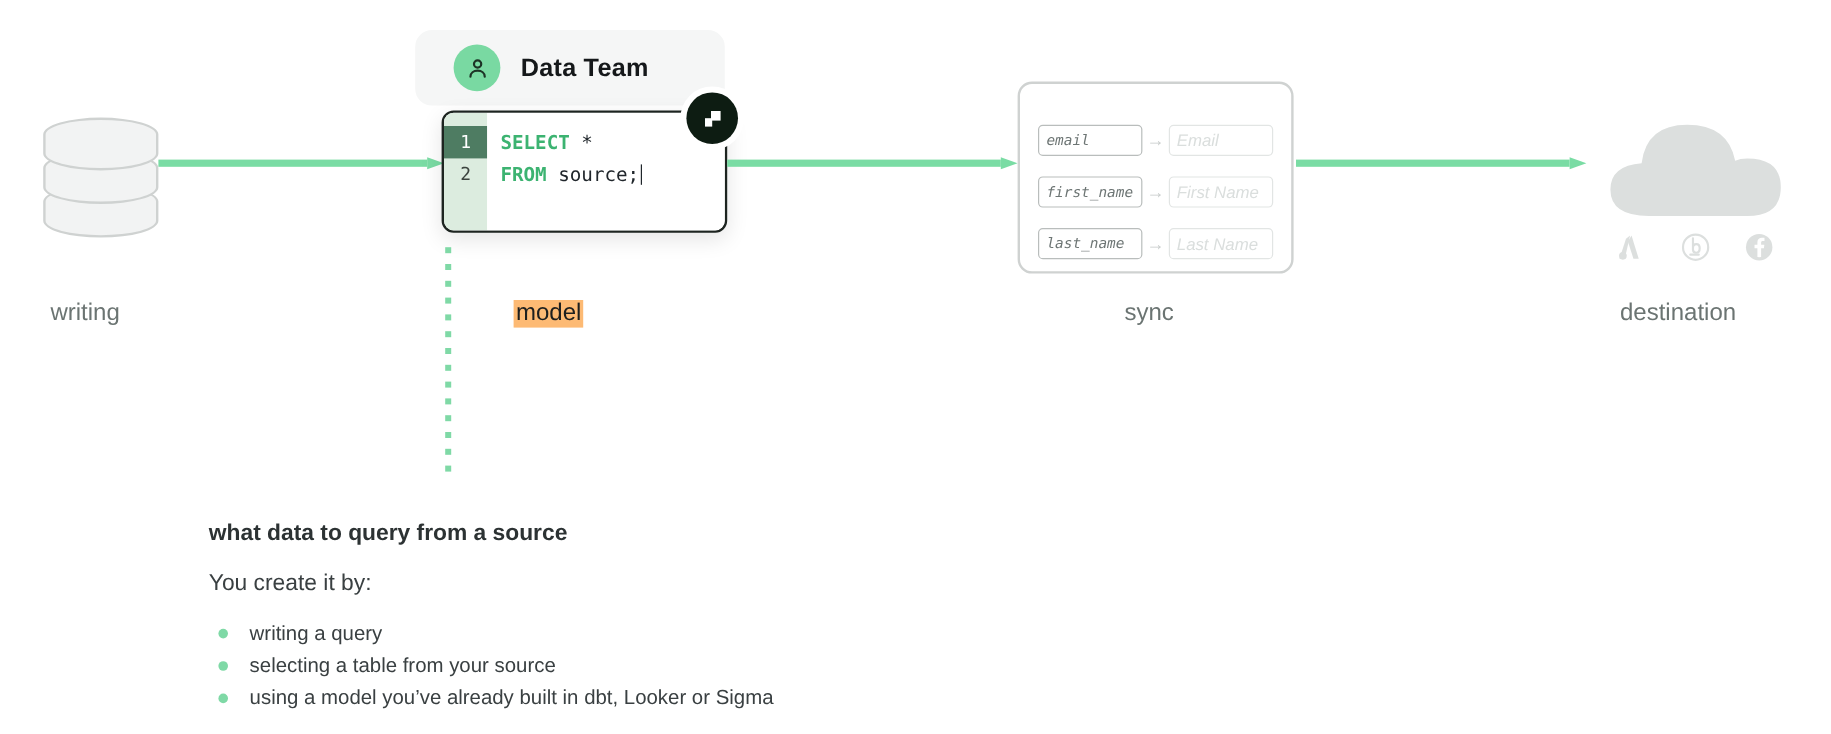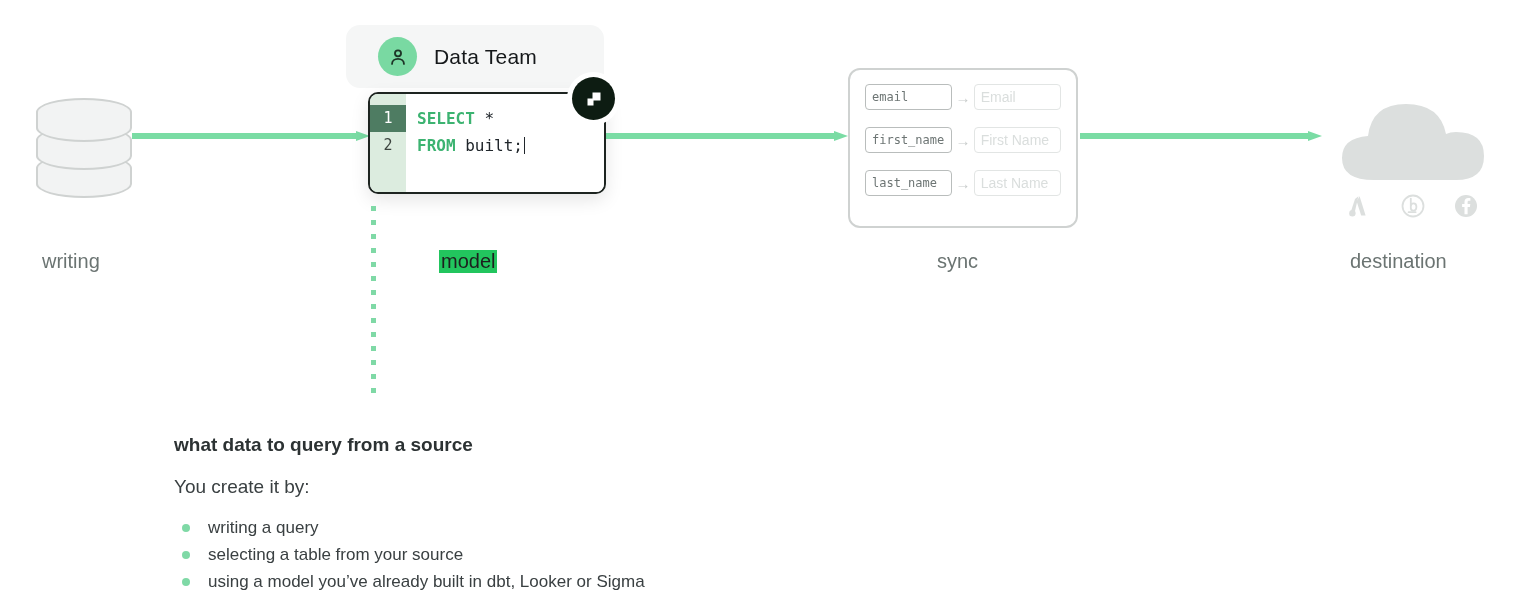--- a/index.html
+++ b/index.html
@@ -26,21 +26,21 @@
   .db-l3 { top: 56px; }
 
   
   .caption {
     position: absolute;
     font-size: 20px; color: #6b7472;
     font-family: "Liberation Sans", sans-serif;
     white-space: nowrap;
   }
   #caption-source { left: 42px; top: 250px; }
-  #caption-model  { left: 439px; top: 250px; background: #22c55e; padding: 0 2px; color: #1d1f1e; }
+  #caption-model  { left: 428px; top: 250px; background: #fdba74; padding: 0 2px; color: #1d1f1e; }
   #caption-sync   { left: 937px; top: 250px; }
   #caption-dest   { left: 1350px; top: 250px; }
 
   
   .arrow { position: absolute; height: 10px; }
   .arrow .shaft {
     position: absolute; left: 0; top: 2px; height: 6px;
     background: #7adca4;
   }
   .arrow .head {
@@ -64,21 +64,21 @@
     left: 346px; top: 25px; width: 258px; height: 63px;
     background: #f5f6f6; border-radius: 14px;
     display: flex; align-items: center; padding-left: 32px; gap: 17px;
   }
   #data-team-avatar {
     width: 39px; height: 39px; border-radius: 50%;
     background: #79d9a2; display: flex; align-items: center; justify-content: center;
     flex: 0 0 auto;
   }
   #data-team-label {
-    font-size: 21px; color: #15181a; font-weight: 400;
+    font-size: 21px; color: #15181a; font-weight: 700;
     letter-spacing: .2px;
   }
 
   
   #code-editor {
     left: 368px; top: 92px; width: 238px; height: 102px;
     background: #ffffff;
     border: 2px solid #1d2420;
     border-radius: 10px;
     overflow: hidden;
@@ -116,21 +116,22 @@
   
   #dotted-line { left: 371px; top: 206px; width: 6px; height: 194px; }
   #dotted-line i {
     display: block; width: 5px; height: 5px; background: #7fd9a6; margin-bottom: 9px;
   }
 
   
   #sync-panel {
     left: 848px; top: 68px; width: 230px; height: 160px;
     border: 2px solid #cfd2d1; border-radius: 12px; background: #ffffff;
-    padding: 14px 15px;
+    padding: 34px 15px;
+    font-style: italic;
   }
   .map-row { display: flex; align-items: center; height: 26px; margin-bottom: 17px; }
   .map-row:last-child { margin-bottom: 0; }
   .map-src {
     width: 90px; height: 26px; border: 1px solid #b9bdbc; border-radius: 4px;
     font-family: "DejaVu Sans Mono", monospace; font-size: 12px; color: #6d7574;
     display: flex; align-items: center; padding-left: 6px; background: #fff;
     overflow: hidden; white-space: nowrap;
   }
   .map-arrow { width: 22px; text-align: center; color: #c8cccb; font-size: 15px; line-height: 1; }
@@ -194,21 +195,21 @@
 
   <div id="code-editor" class="abs">
     <div id="code-gutter">
       <div id="editor-pad-top"></div>
       <div class="gutter-line active">1</div>
       <div class="gutter-line">2</div>
     </div>
     <div id="code-body">
       <div id="editor-pad-top"></div>
       <div class="code-line"><span class="kw">SELECT</span><span> *</span></div>
-      <div class="code-line"><span class="kw">FROM</span><span> built;</span><span class="caret"></span></div>
+      <div class="code-line"><span class="kw">FROM</span><span> source;</span><span class="caret"></span></div>
     </div>
   </div>
 
   <div id="editor-badge" class="abs">
     <svg width="20" height="20" viewBox="0 0 20 20">
       <rect x="8.5" y="3.5" width="8" height="8" fill="#ffffff"></rect>
       <rect x="3.5" y="9.5" width="6" height="7" fill="#ffffff"></rect>
     </svg>
   </div>
 

